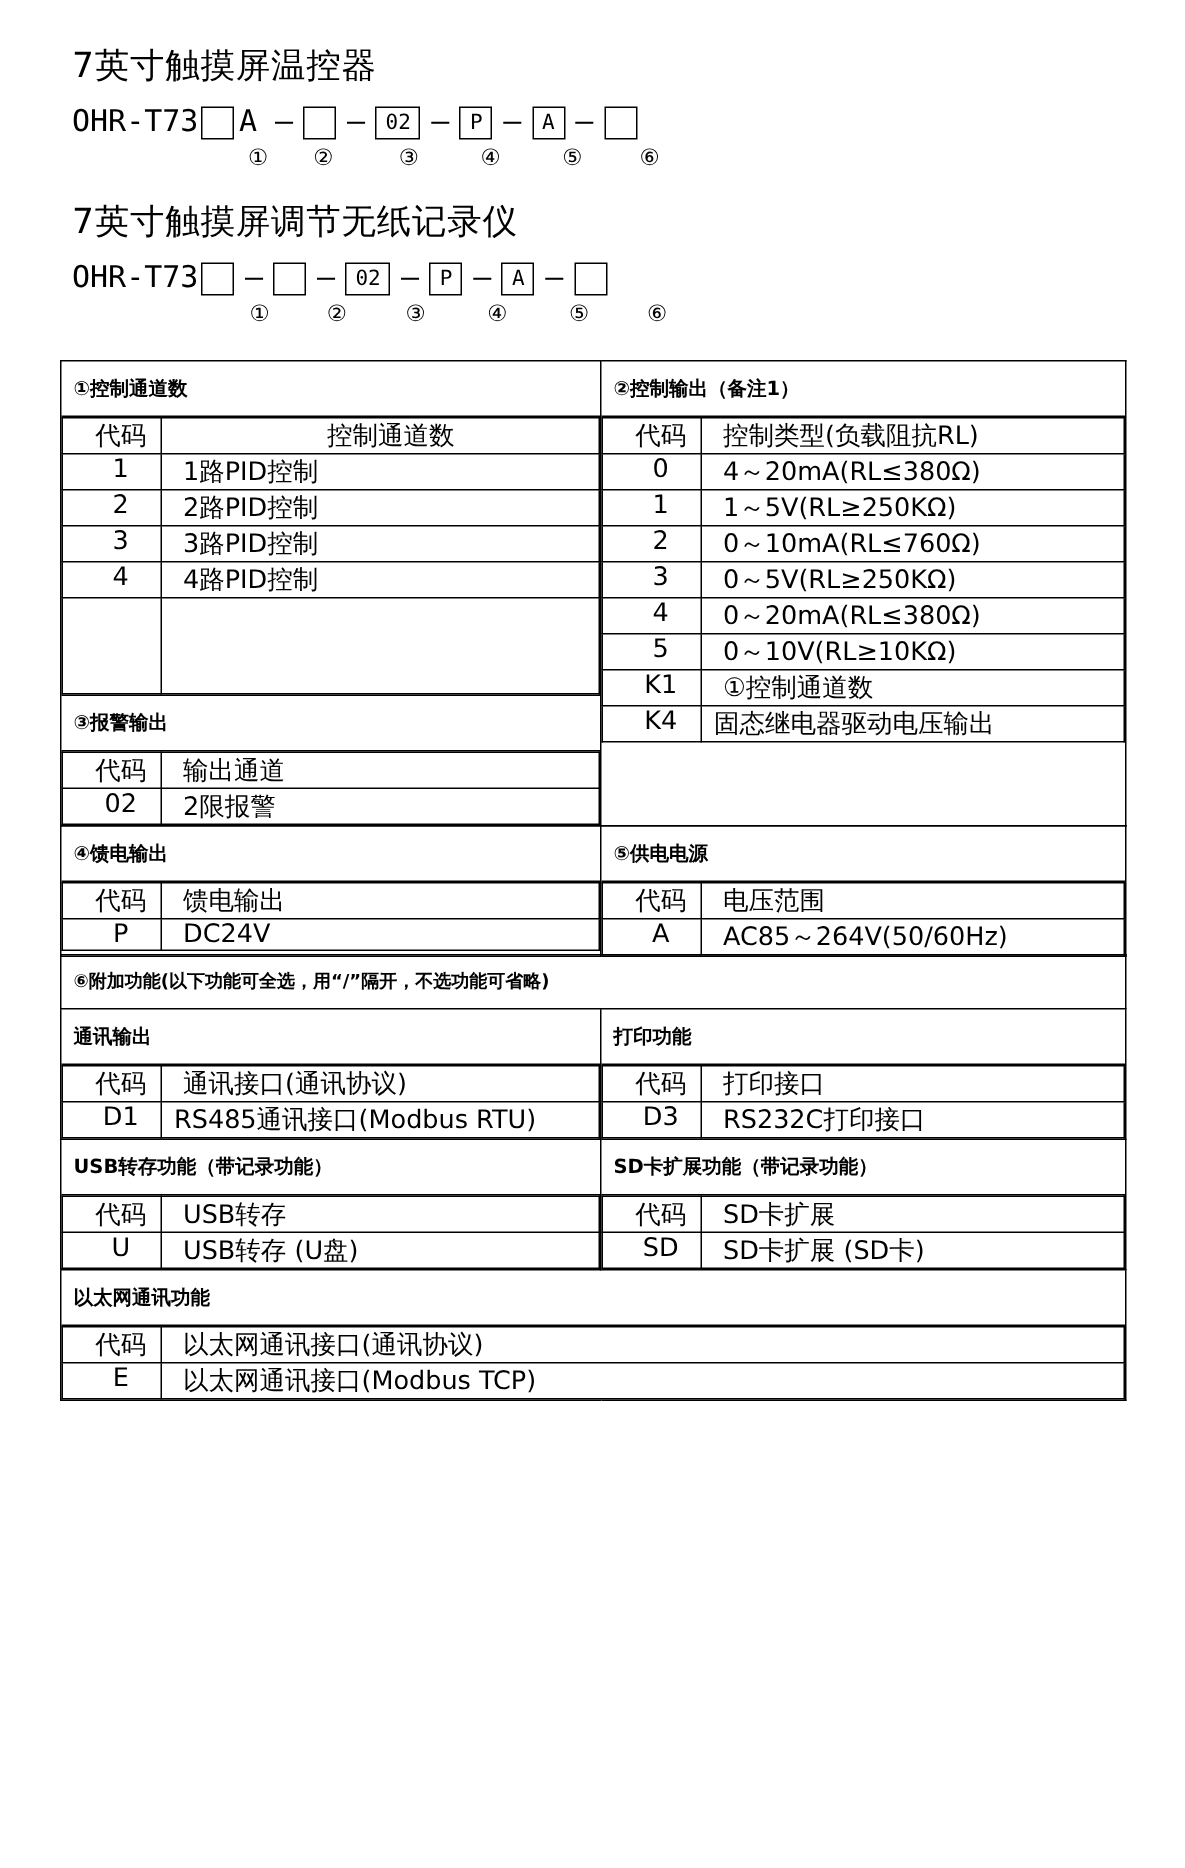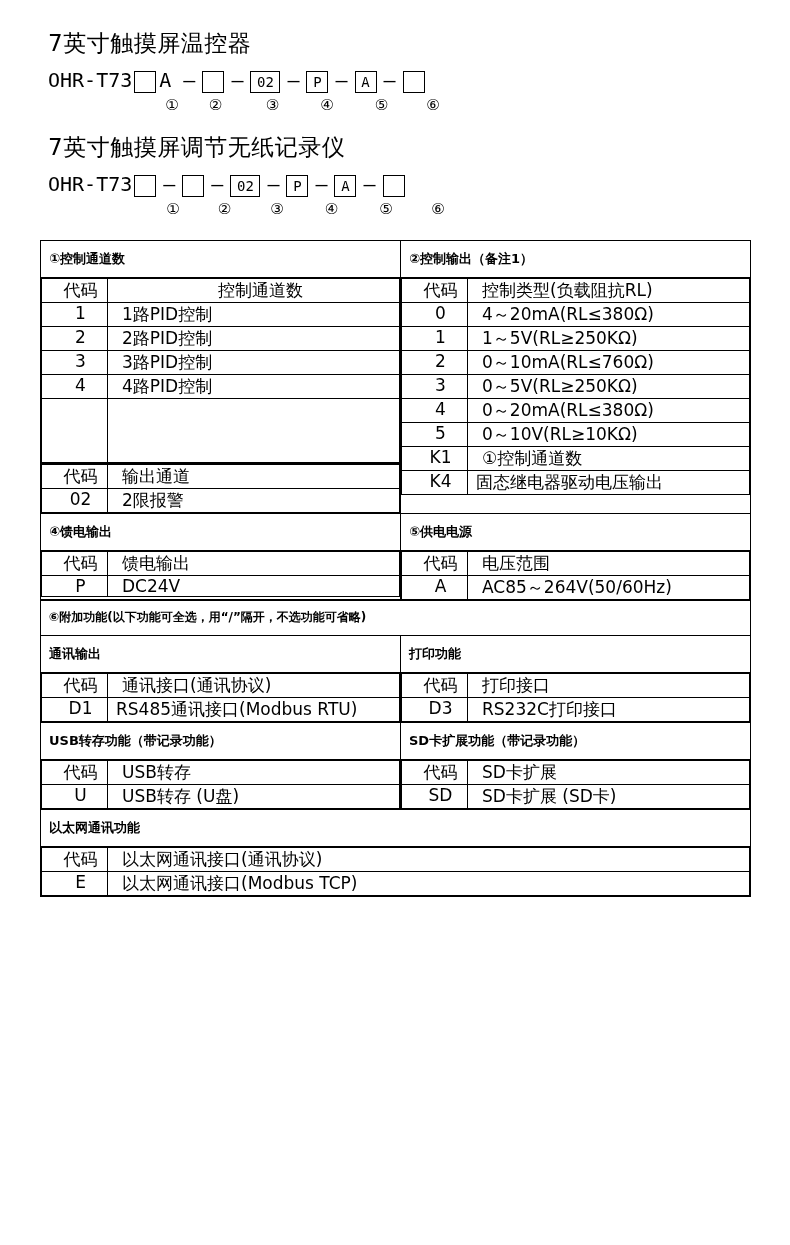--- a/index.html
+++ b/index.html
@@ -199,20 +199,21 @@
                 <td class="desc">4路PID控制</td>
               </tr>
               <tr>
                 <td class="code" style="height:64px">&nbsp;</td>
                 <td class="desc">&nbsp;</td>
               </tr>
             </tbody>
                 </table>
           </div>
           <div style="border-top:1.5px solid #000">
+            <div class="sect-title">③报警输出</div>
             <table class="sub">
               <tbody>
                     <tr class="head">
                 <td class="code">代码</td>
                 <td class="desc">输出通道</td>
               </tr>
               <tr>
                 <td class="code">02</td>
                 <td class="desc">2限报警</td>
               </tr>

